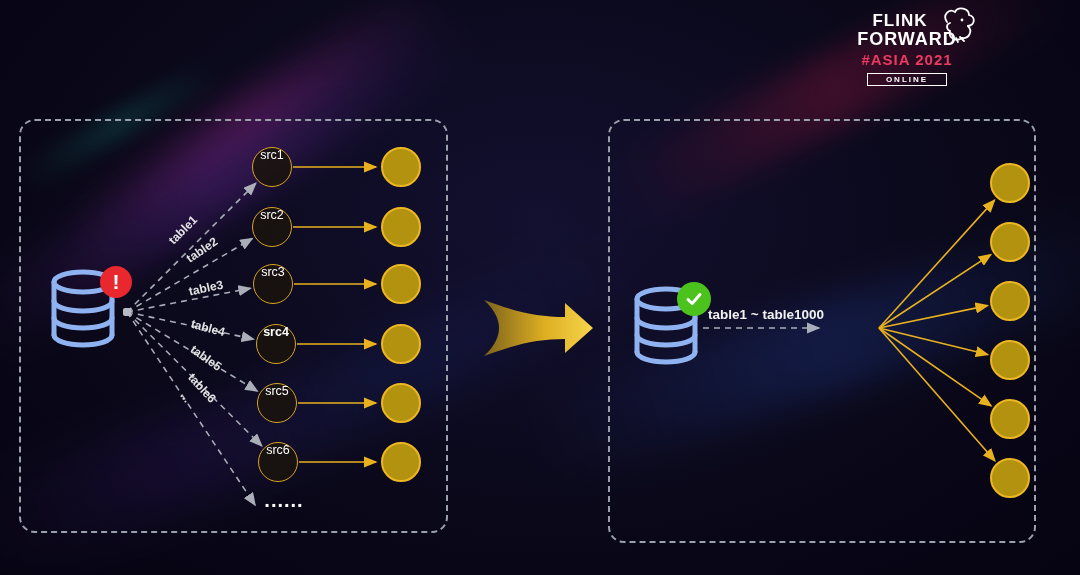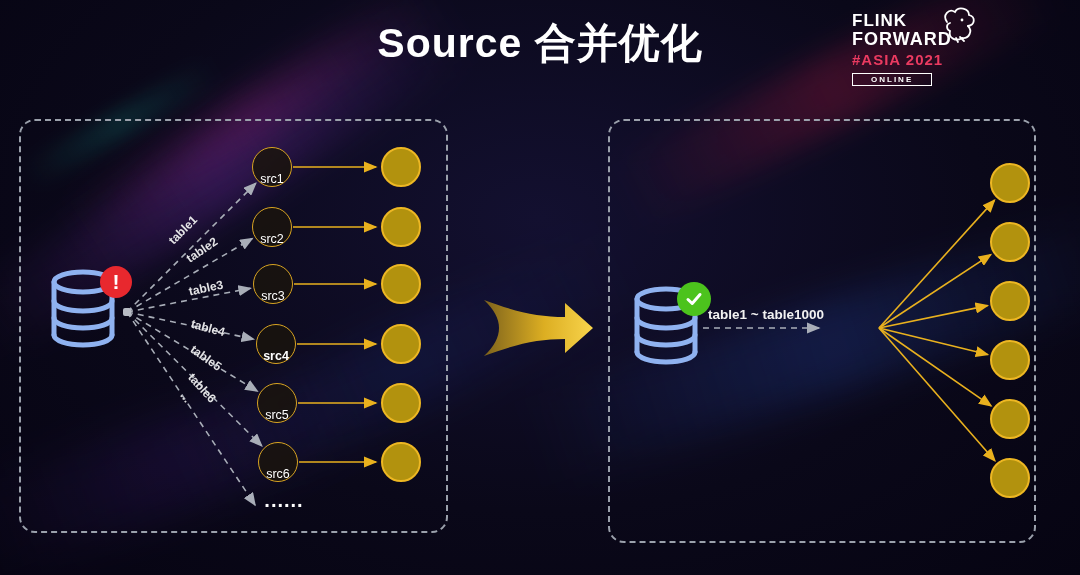--- a/index.html
+++ b/index.html
@@ -25,39 +25,39 @@
   .b7 { left:-40px; top:420px; width:420px; height:90px; transform:rotate(-20deg);
         background:linear-gradient(90deg, transparent, rgba(90,40,170,.15), transparent); filter:blur(20px); }
 
   .title {
     position:absolute; left:0; top:16px; width:100%; text-align:center;
     color:#ffffff; font-size:41px; font-weight:800; letter-spacing:1px; z-index:5;
   }
 
   
   .logo { position:absolute; left:852px; top:12px; z-index:6; display:flex; color:#fff; }
-  .ff-col { width:118px; text-align:left; position:relative; padding-right:8px; }
+  .ff-col { width:118px; text-align:center; position:relative; padding-right:8px; }
   .ff1 { font-size:17px; font-weight:800; letter-spacing:1px; line-height:1.05; margin-right:14px; }
   .ff2 { font-size:18px; font-weight:800; letter-spacing:1px; line-height:1.05; }
   .asia { font-size:15px; font-weight:700; color:#ea3a60; letter-spacing:1px; margin-top:2px; }
   .online { display:inline-block; font-size:8px; font-weight:700; letter-spacing:2px;
             border:1px solid #fff; padding:1px 18px; margin-top:3px; color:#fff; }
   .squirrel { position:absolute; right:-8px; top:-6px; }
   .cjk-col { margin-left:10px; }
   .cjk { font-size:23px; font-weight:900; line-height:1.02; letter-spacing:1px; }
   .tagline { font-size:6.5px; letter-spacing:.5px; margin-top:3px; white-space:nowrap; }
 
   .panel { position:absolute; border:2px dashed #9ba1ac; border-radius:16px; z-index:1; }
   .panel-left  { left:19px;  top:119px; width:429px; height:414px; }
   .panel-right { left:608px; top:119px; width:428px; height:424px; }
 
   svg.overlay { position:absolute; left:0; top:0; z-index:2; }
 
   .circle { position:absolute; border-radius:50%; z-index:3;
-            display:flex; align-items:flex-end; justify-content:center; }
+            display:flex; align-items:flex-start; justify-content:center; }
   .gold  { width:40px; height:40px; background:#b2920e; border:2px solid #edb723; }
   .srcc  { width:40px; height:40px; background:rgba(26,20,13,.85); border:1.5px solid #d8a422;
            color:#fff; font-size:12.5px; }
   .sourcec { width:54px; height:54px; background:rgba(32,25,20,.88); border:1.5px solid #d8a422;
              color:#fff; font-size:14px; }
 
   .badge { position:absolute; border-radius:50%; z-index:4;
            display:flex; align-items:center; justify-content:center; }
   .badge-err { left:100px; top:266px; width:32px; height:32px; background:#e8282e;
                color:#fff; font-weight:900; font-size:21px; }
@@ -77,21 +77,20 @@
 <div class="stage">
 
   <div class="beam b1"></div>
   <div class="beam b2"></div>
   <div class="beam b3"></div>
   <div class="beam b4"></div>
   <div class="beam b5"></div>
   <div class="beam b6"></div>
   <div class="beam b7"></div>
 
-  <div class="title">Source 合并优化</div>
 
   <div class="logo">
     <div class="ff-col">
       <svg class="squirrel" width="40" height="40" viewBox="0 0 40 40">
         <g fill="none" stroke="#ffffff" stroke-width="1.8" stroke-linecap="round">
           <path d="M9,16 C4,9 11,2 17,6 C20,0 31,2 31,9 C38,11 37,19 30,20"></path>
           <path d="M30,20 C35,25 31,33 24,32 C18,36 10,32 12,25 C8,23 8,18 12,17"></path>
           <path d="M22,31 l4,4 M18,32 l2,4"></path>
           <circle cx="24" cy="14" r="1.4" fill="#ffffff" stroke="none"></circle>
         </g>

